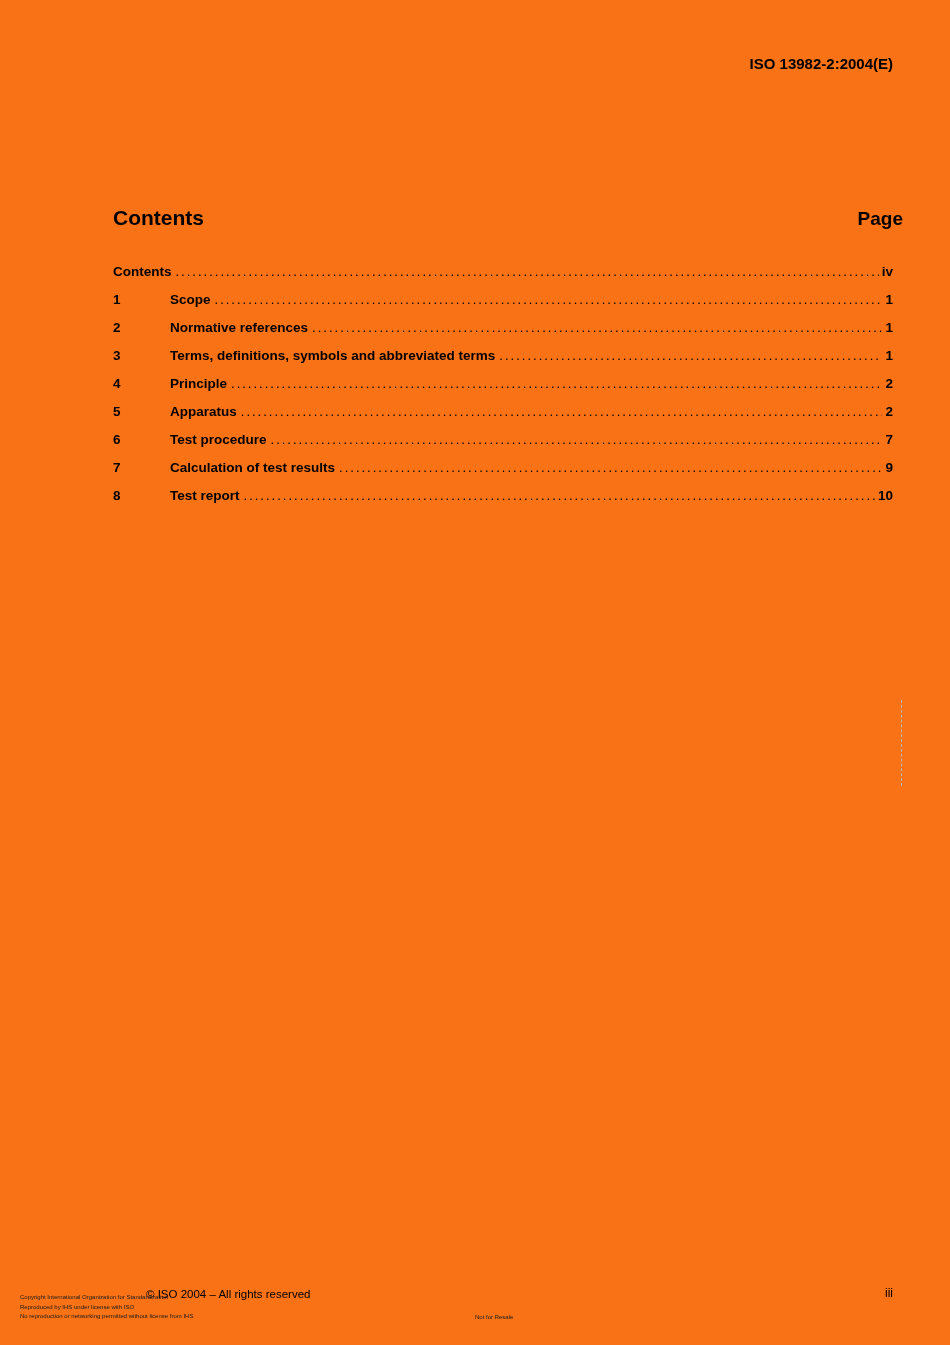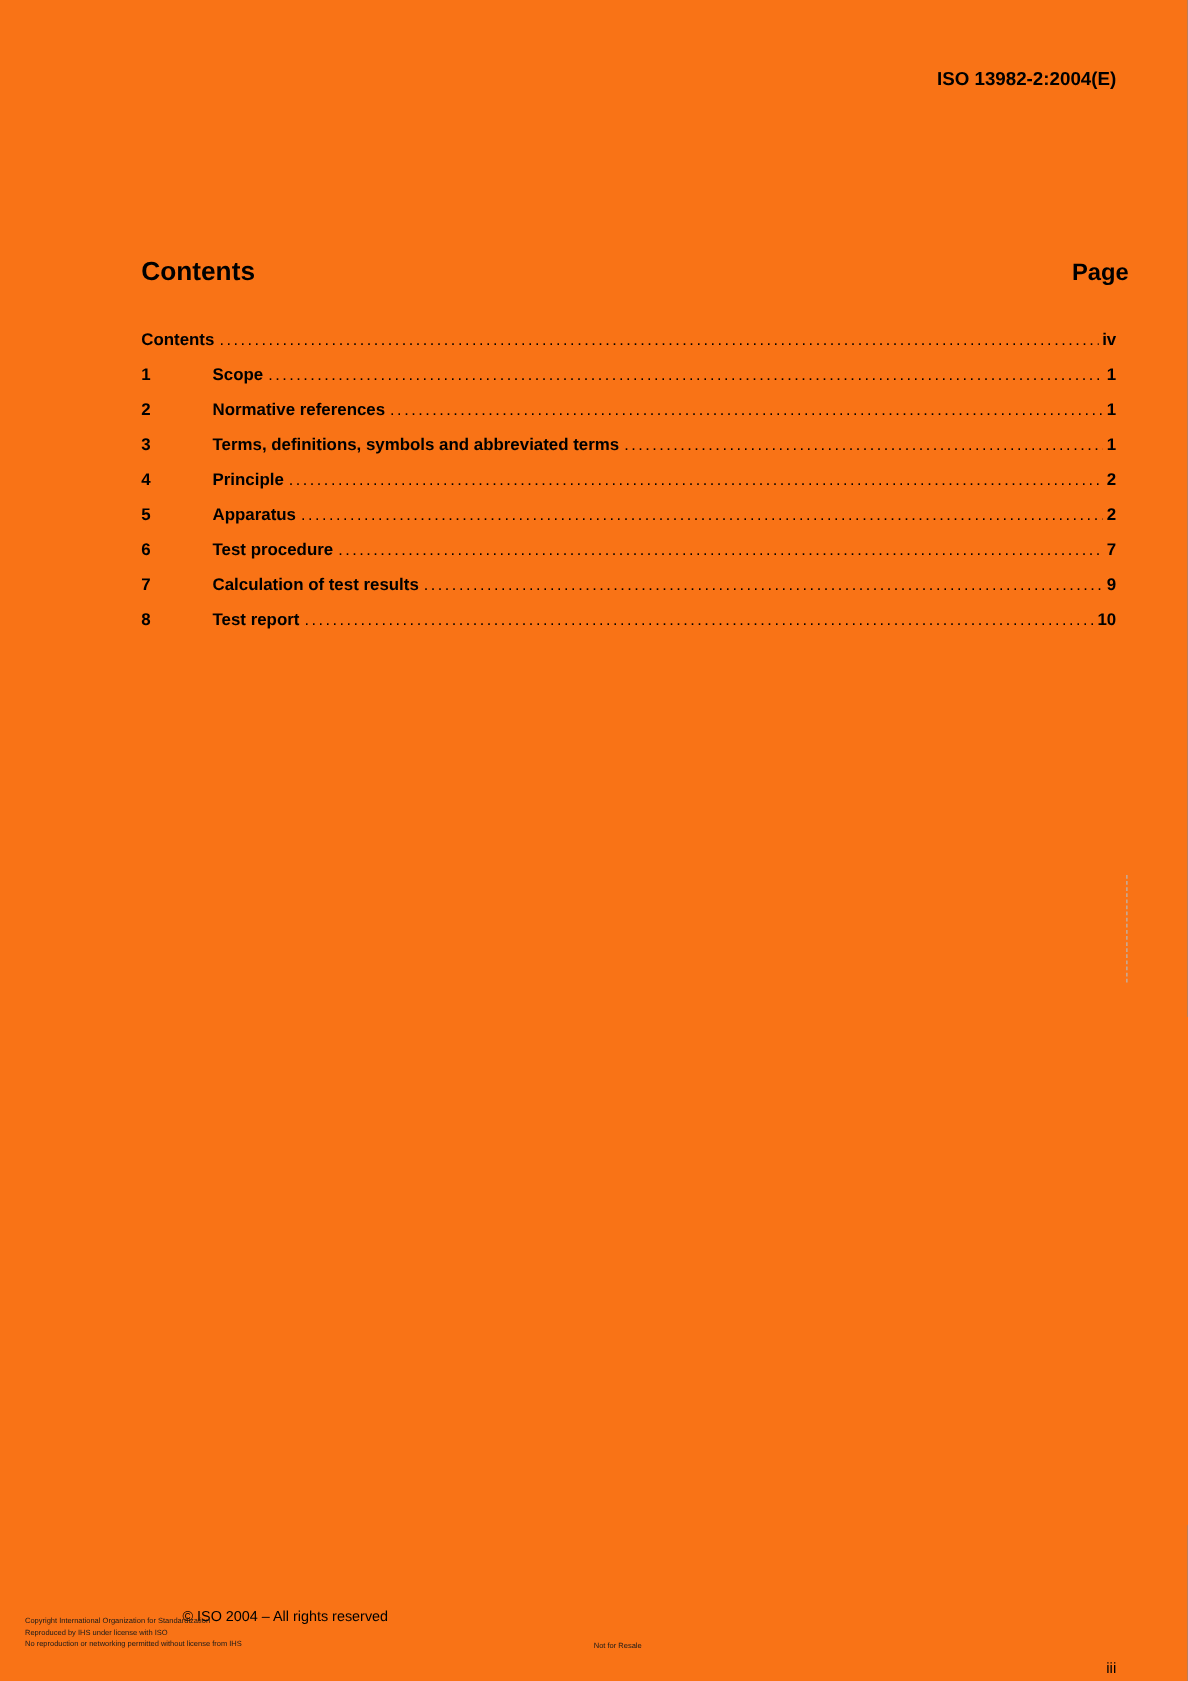--- a/index.html
+++ b/index.html
@@ -100,21 +100,20 @@
     left: 475px;
     top: 1314px;
     font-size: 6px;
     color: #1a1a1a;
   }
   .page-number {
     position: absolute;
     right: 57px;
     top: 1286px;
     font-size: 12px;
-    margin-top: 41px;
   }
 </style>
 </head>
 <body>
 
 <div class="page">
 
   <div class="doc-code">ISO 13982-2:2004(E)</div>
 
   <div class="contents-head">

